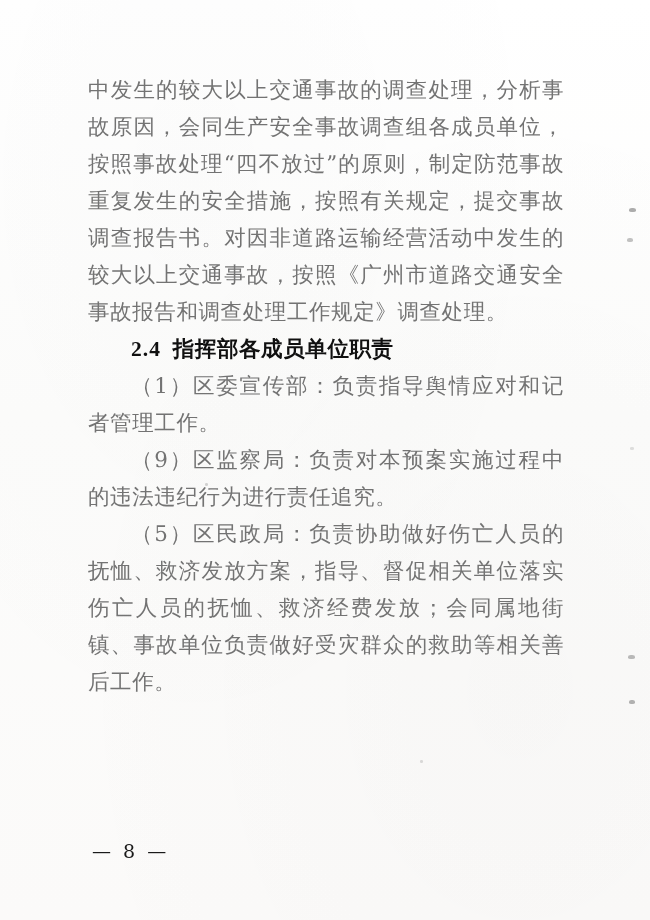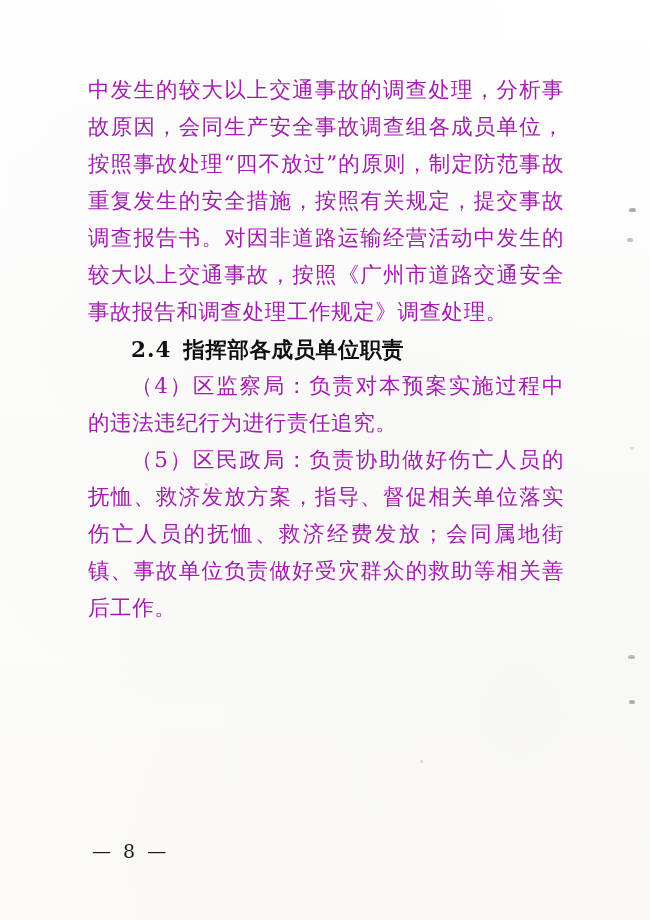--- a/index.html
+++ b/index.html
@@ -39,40 +39,41 @@
   }
 
   .para {
     margin: 0;
     font-size: 21.5px;
     line-height: 37px;
     letter-spacing: 0.6px;
     text-align: justify;
     text-justify: inter-character;
     font-weight: 500;
-    color: #a21caf;
+    color: #737373;
     text-rendering: geometricPrecision;
   }
 
   .para.body-cont {
     text-indent: 0;
   }
 
   .para.indent2 {
     text-indent: 2em;
   }
 
   .heading {
     margin: 0;
     font-size: 21.5px;
     line-height: 37px;
     letter-spacing: 0.6px;
     font-weight: 600;
     text-indent: 2em;
     color: #101010;
+    font-family: Liberation Serif, serif;
   }
 
   .heading .num {
     letter-spacing: 1px;
     padding-right: 0.55em;
   }
 
   .page-number {
     position: absolute;
     left: 92px;
@@ -106,24 +107,25 @@
 <div class="page">
 
   <div class="paper-tone"></div>
 
   <div class="text-block">
 
     <p class="para body-cont">中发生的较大以上交通事故的调查处理，分析事故原因，会同生产安全事故调查组各成员单位，按照事故处理“四不放过”的原则，制定防范事故重复发生的安全措施，按照有关规定，提交事故调查报告书。对因非道路运输经营活动中发生的较大以上交通事故，按照《广州市道路交通安全事故报告和调查处理工作规定》调查处理。</p>
 
     <h2 class="heading"><span class="num">2.4</span><span>指挥部各成员单位职责</span></h2>
 
+    <p class="para indent2">（1）区委宣传部：负责指导舆情应对和记者管理工作。</p>
 
 
 
-    <p class="para indent2">（4）区监察局：负责对本预案实施过程中的违法违纪行为进行责任追究。</p>
+    <p class="para indent2">（9）区监察局：负责对本预案实施过程中的违法违纪行为进行责任追究。</p>
 
     <p class="para indent2">（5）区民政局：负责协助做好伤亡人员的抚恤、救济发放方案，指导、督促相关单位落实伤亡人员的抚恤、救济经费发放；会同属地街镇、事故单位负责做好受灾群众的救助等相关善后工作。</p>
 
   </div>
 
   <div class="page-number">— 8 —</div>
 
   <span class="speck s1"></span>
   <span class="speck s2"></span>
   <span class="speck s3"></span>

